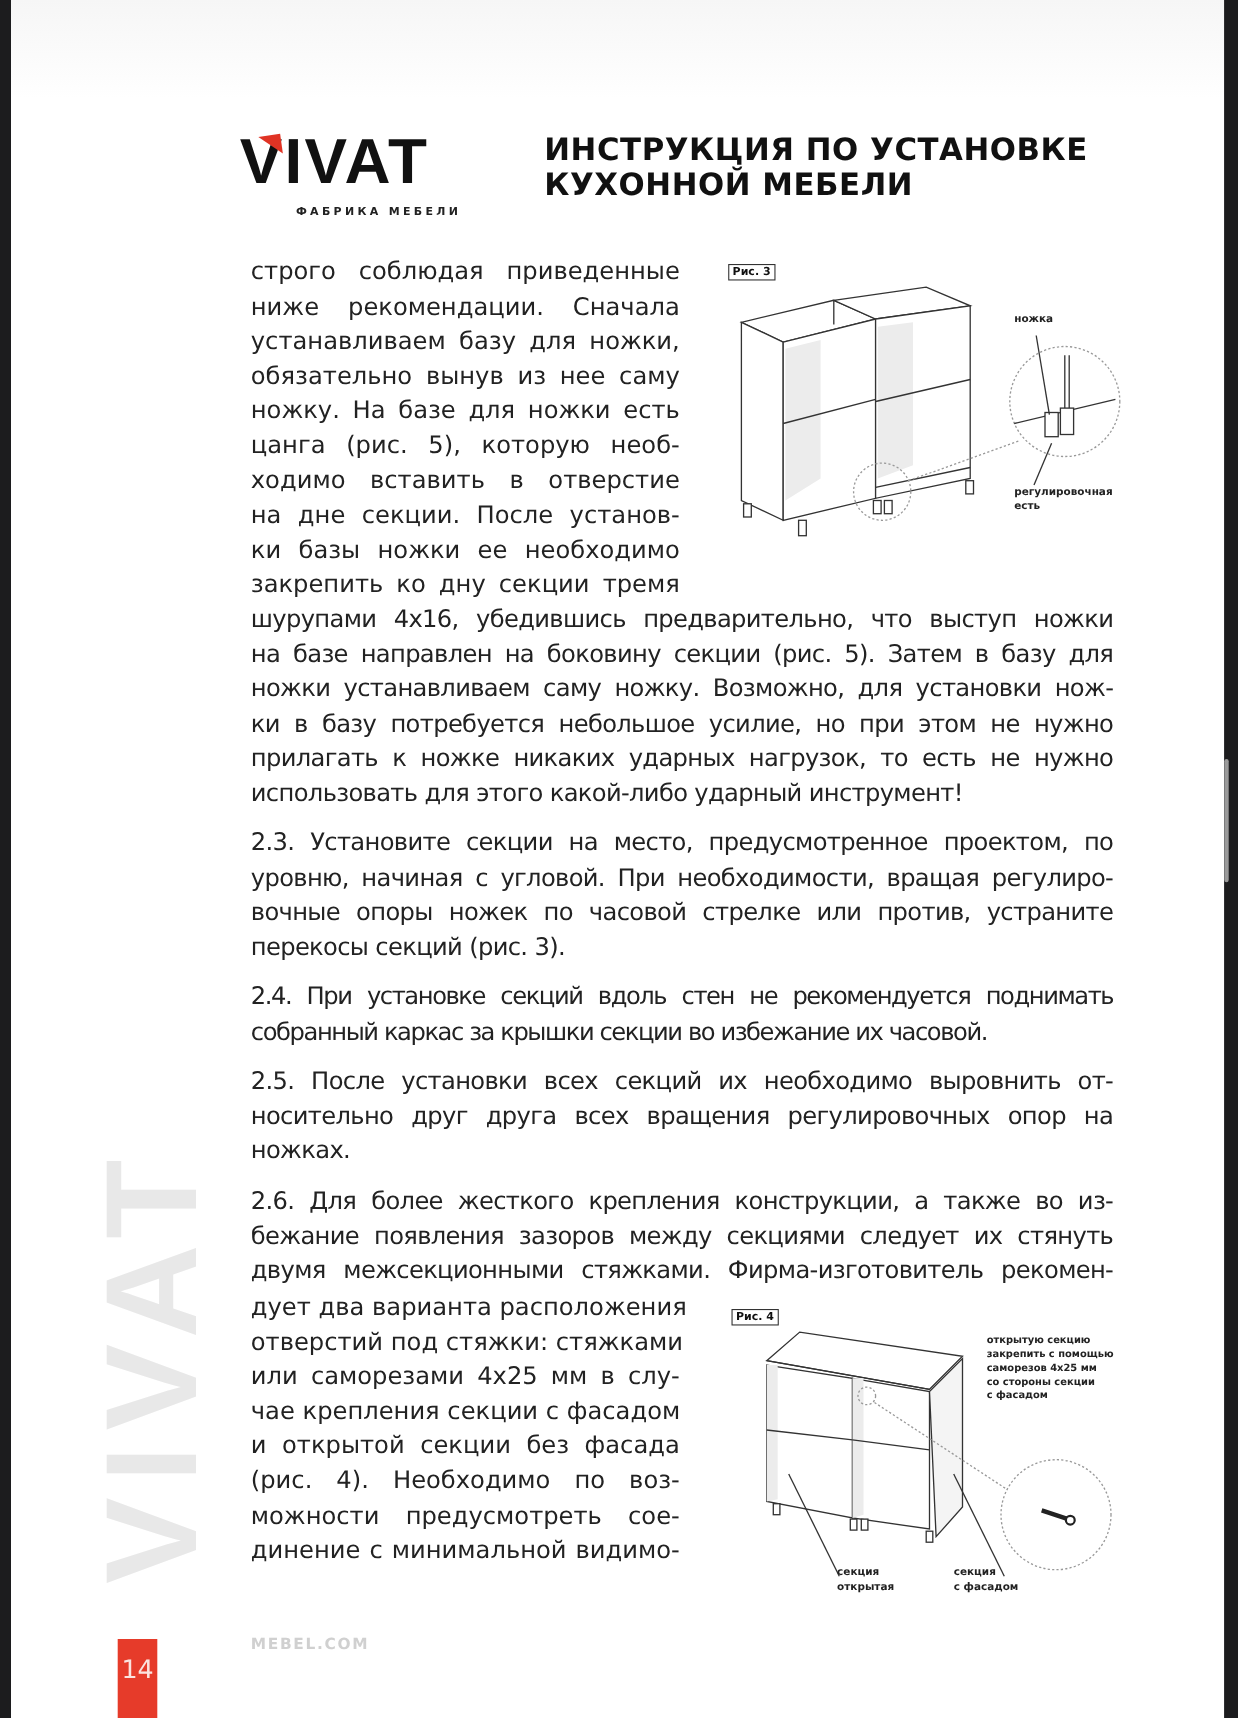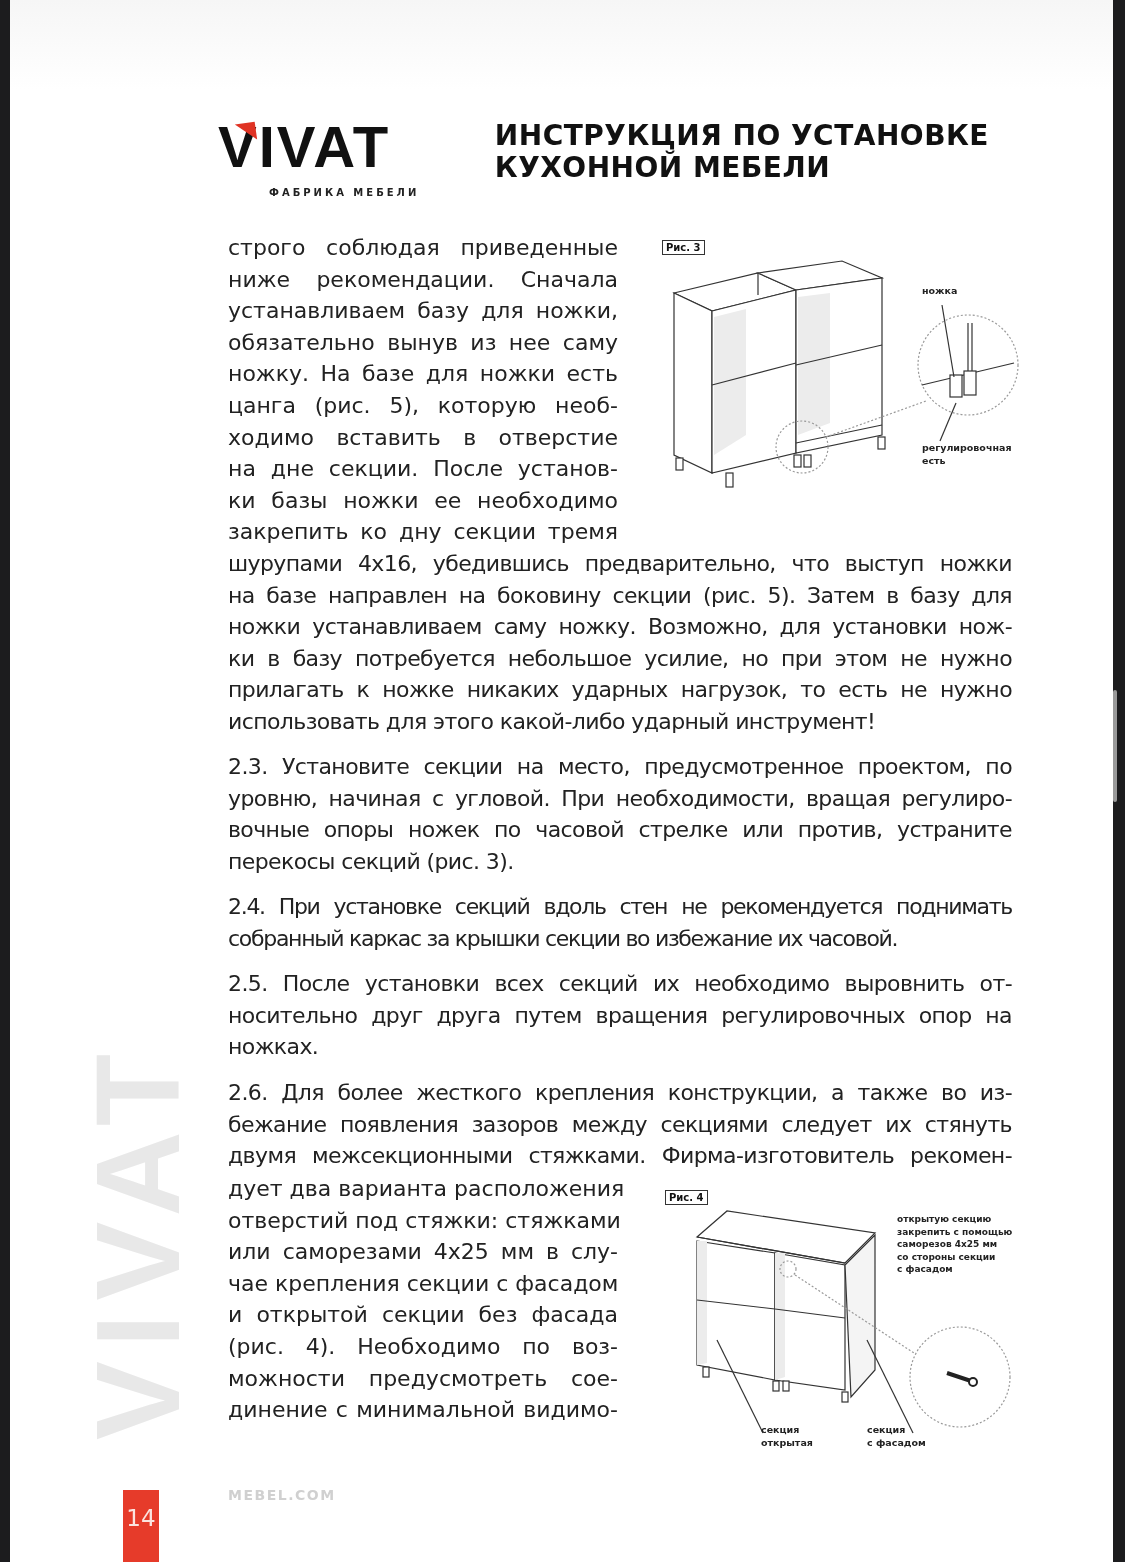--- a/index.html
+++ b/index.html
@@ -71,21 +71,21 @@
     position: absolute; left: 78px; top: 1440px;
     transform-origin: 0 0; transform: rotate(-90deg);
     font-family: "Liberation Sans", sans-serif; font-weight: bold;
     font-size: 118px; letter-spacing: 14px; color: #e8e8e8; white-space: nowrap;
     line-height: 100px;
   }
   .page-num {
     position: absolute; left: 97px; top: 1490px; width: 36px; height: 72px;
     background: #e63b2a; color: #fbe3df;
     font-family: "DejaVu Sans", sans-serif; font-size: 23px; font-weight: normal;
-    text-align: center; padding-top: 15px; box-sizing: border-box; margin-left: 16px;
+    text-align: center; padding-top: 15px; box-sizing: border-box;
   }
   .site {
     position: absolute; left: 218px; top: 1487px;
     font-family: "DejaVu Sans", sans-serif; font-weight: bold; font-size: 14px;
     letter-spacing: 1.5px; color: #d0d0d0;
   }
 </style>
 </head>
 <body>
 
@@ -133,21 +133,21 @@
     <span class="line last">перекосы секций (рис. 3).</span>
   </div>
 
   <div class="text col-wide para-wide" style="top:891px;">
     <span class="line" style="letter-spacing:-1.3px">2.4. При установке секций вдоль стен не рекомендуется поднимать</span>
     <span class="line last" style="letter-spacing:-1.3px">собранный каркас за крышки секции во избежание их часовой.</span>
   </div>
 
   <div class="text col-wide para-wide" style="top:968px;">
     <span class="line">2.5. После установки всех секций их необходимо выровнить от-</span>
-    <span class="line">носительно друг друга путем вращения регулировочных опор на</span>
+    <span class="line">носительно друг друга всех вращения регулировочных опор на</span>
     <span class="line last">ножках.</span>
   </div>
 
   <div class="text col-wide para-wide" style="top:1077px;">
     <span class="line">2.6. Для более жесткого крепления конструкции, а также во из-</span>
     <span class="line">бежание появления зазоров между секциями следует их стянуть</span>
     <span class="line">двумя межсекционными стяжками. Фирма-изготовитель рекомен-</span>
   </div>
 
   <div class="text col-narrow" style="top:1173px;">

